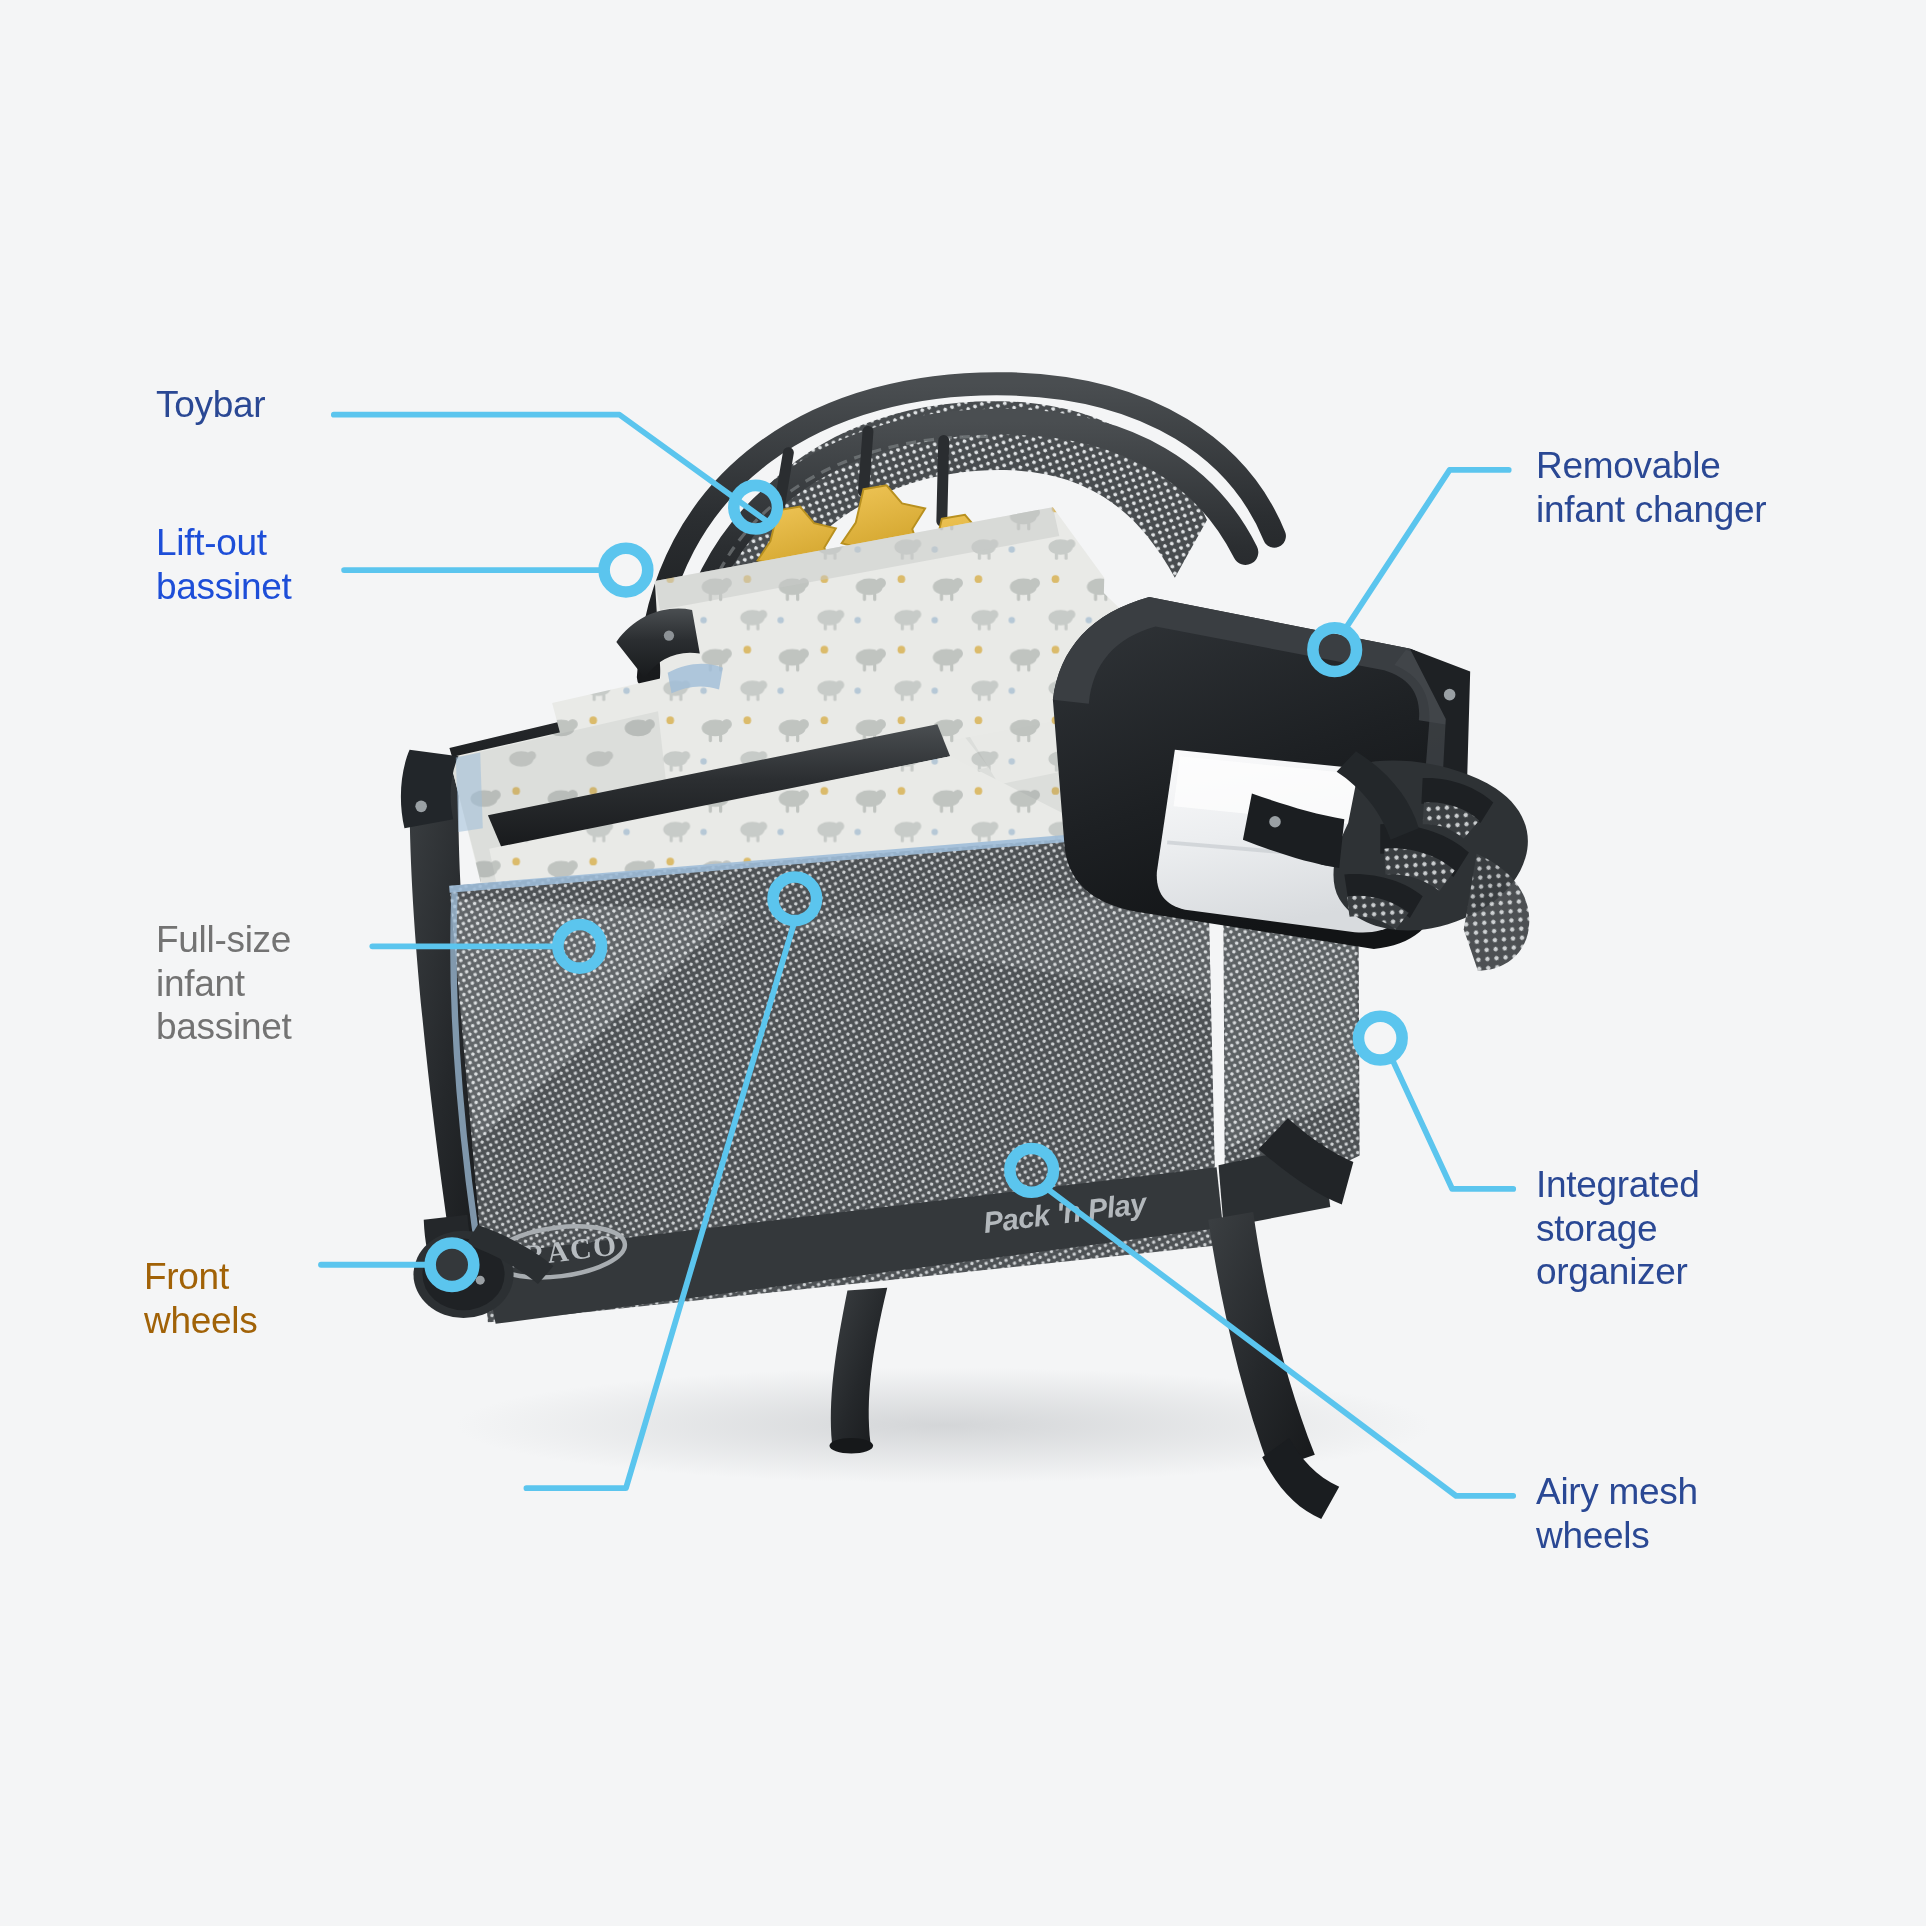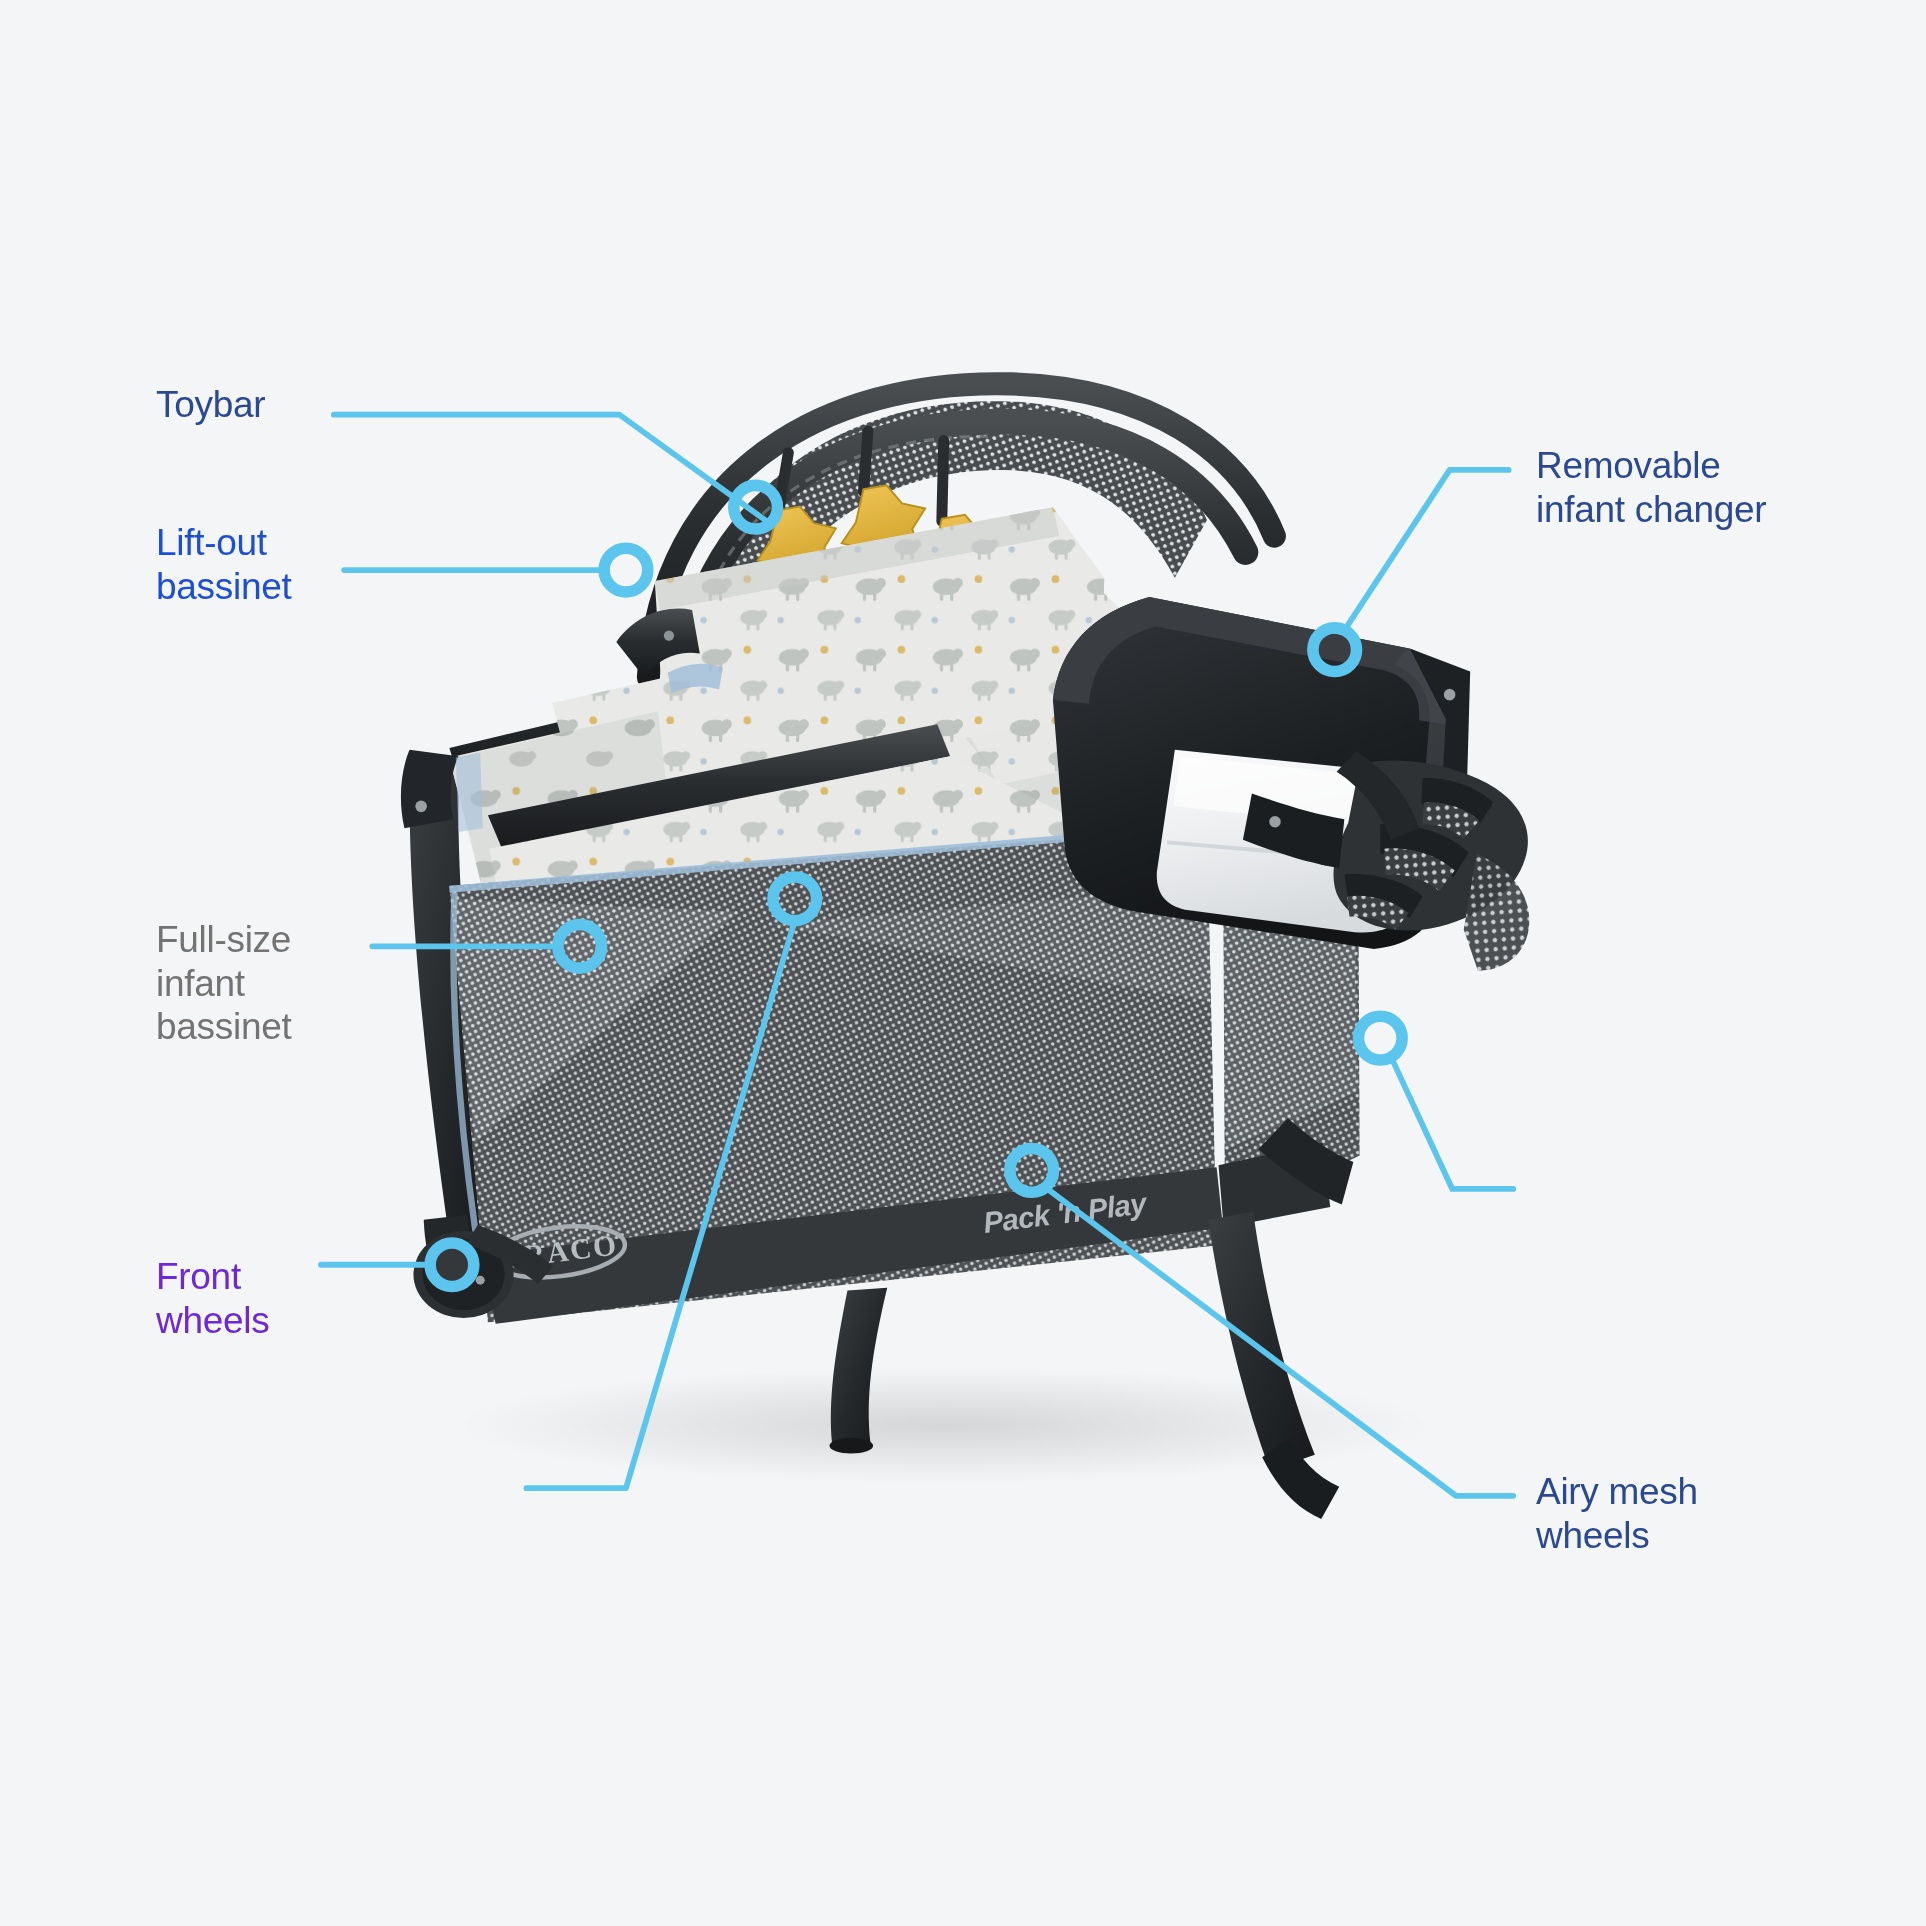--- a/index.html
+++ b/index.html
@@ -330,25 +330,28 @@
 
   <div class="label left" style="left: 156px; top: 383px; color: rgb(42, 72, 148);">Toybar</div>
 
   <div class="label left" style="left: 156px; top: 521px; color: #1d4ed8;">Lift-out
 bassinet</div>
 
   <div class="label left" style="left: 156px; top: 918px; color: #737373;">Full-size
 infant
 bassinet</div>
 
-  <div class="label left" style="left: 156px; top: 1255px; color: #6d28d9;">Front
+  <div class="label left" style="left: 144px; top: 1255px; color: #a16207;">Front
 wheels</div>
 
 
   <div class="label right" style="left: 1536px; top: 444px; color: rgb(42, 72, 148);">Removable
 infant changer</div>
 
+  <div class="label right" style="left: 1536px; top: 1163px; color: rgb(42, 72, 148);">Integrated
+storage
+organizer</div>
 
   <div class="label right" style="left: 1536px; top: 1470px; color: rgb(42, 72, 148);">Airy mesh
 wheels</div>
 
 </div>
 
 
 </body></html>

